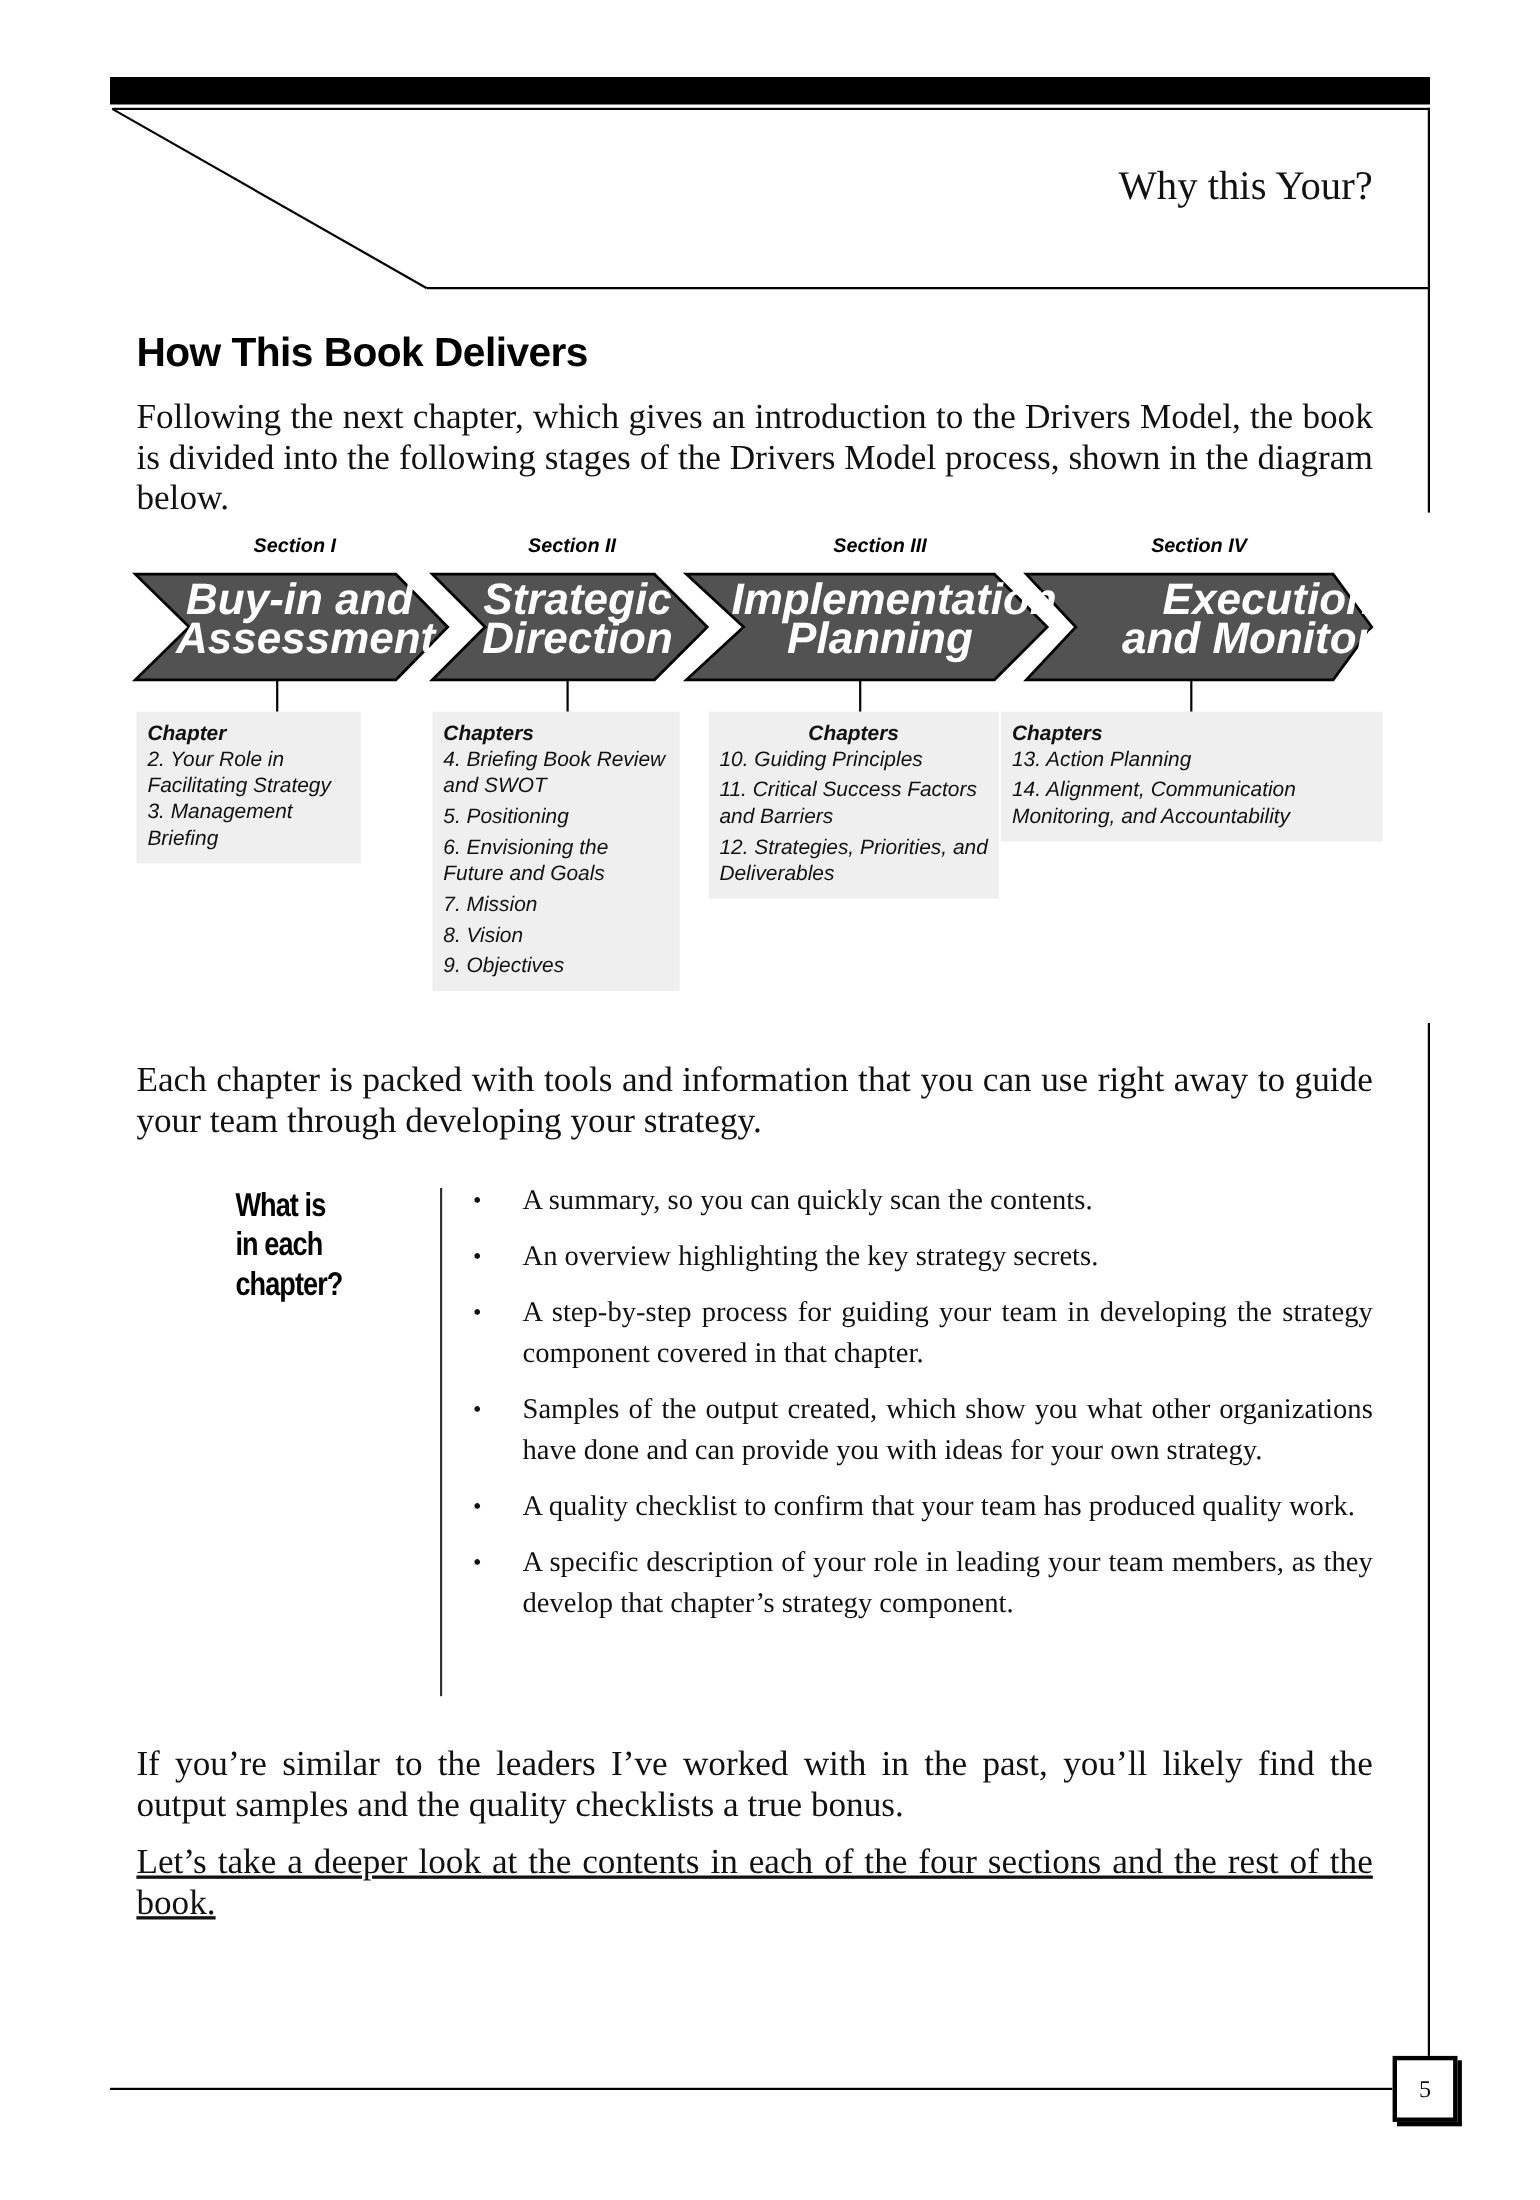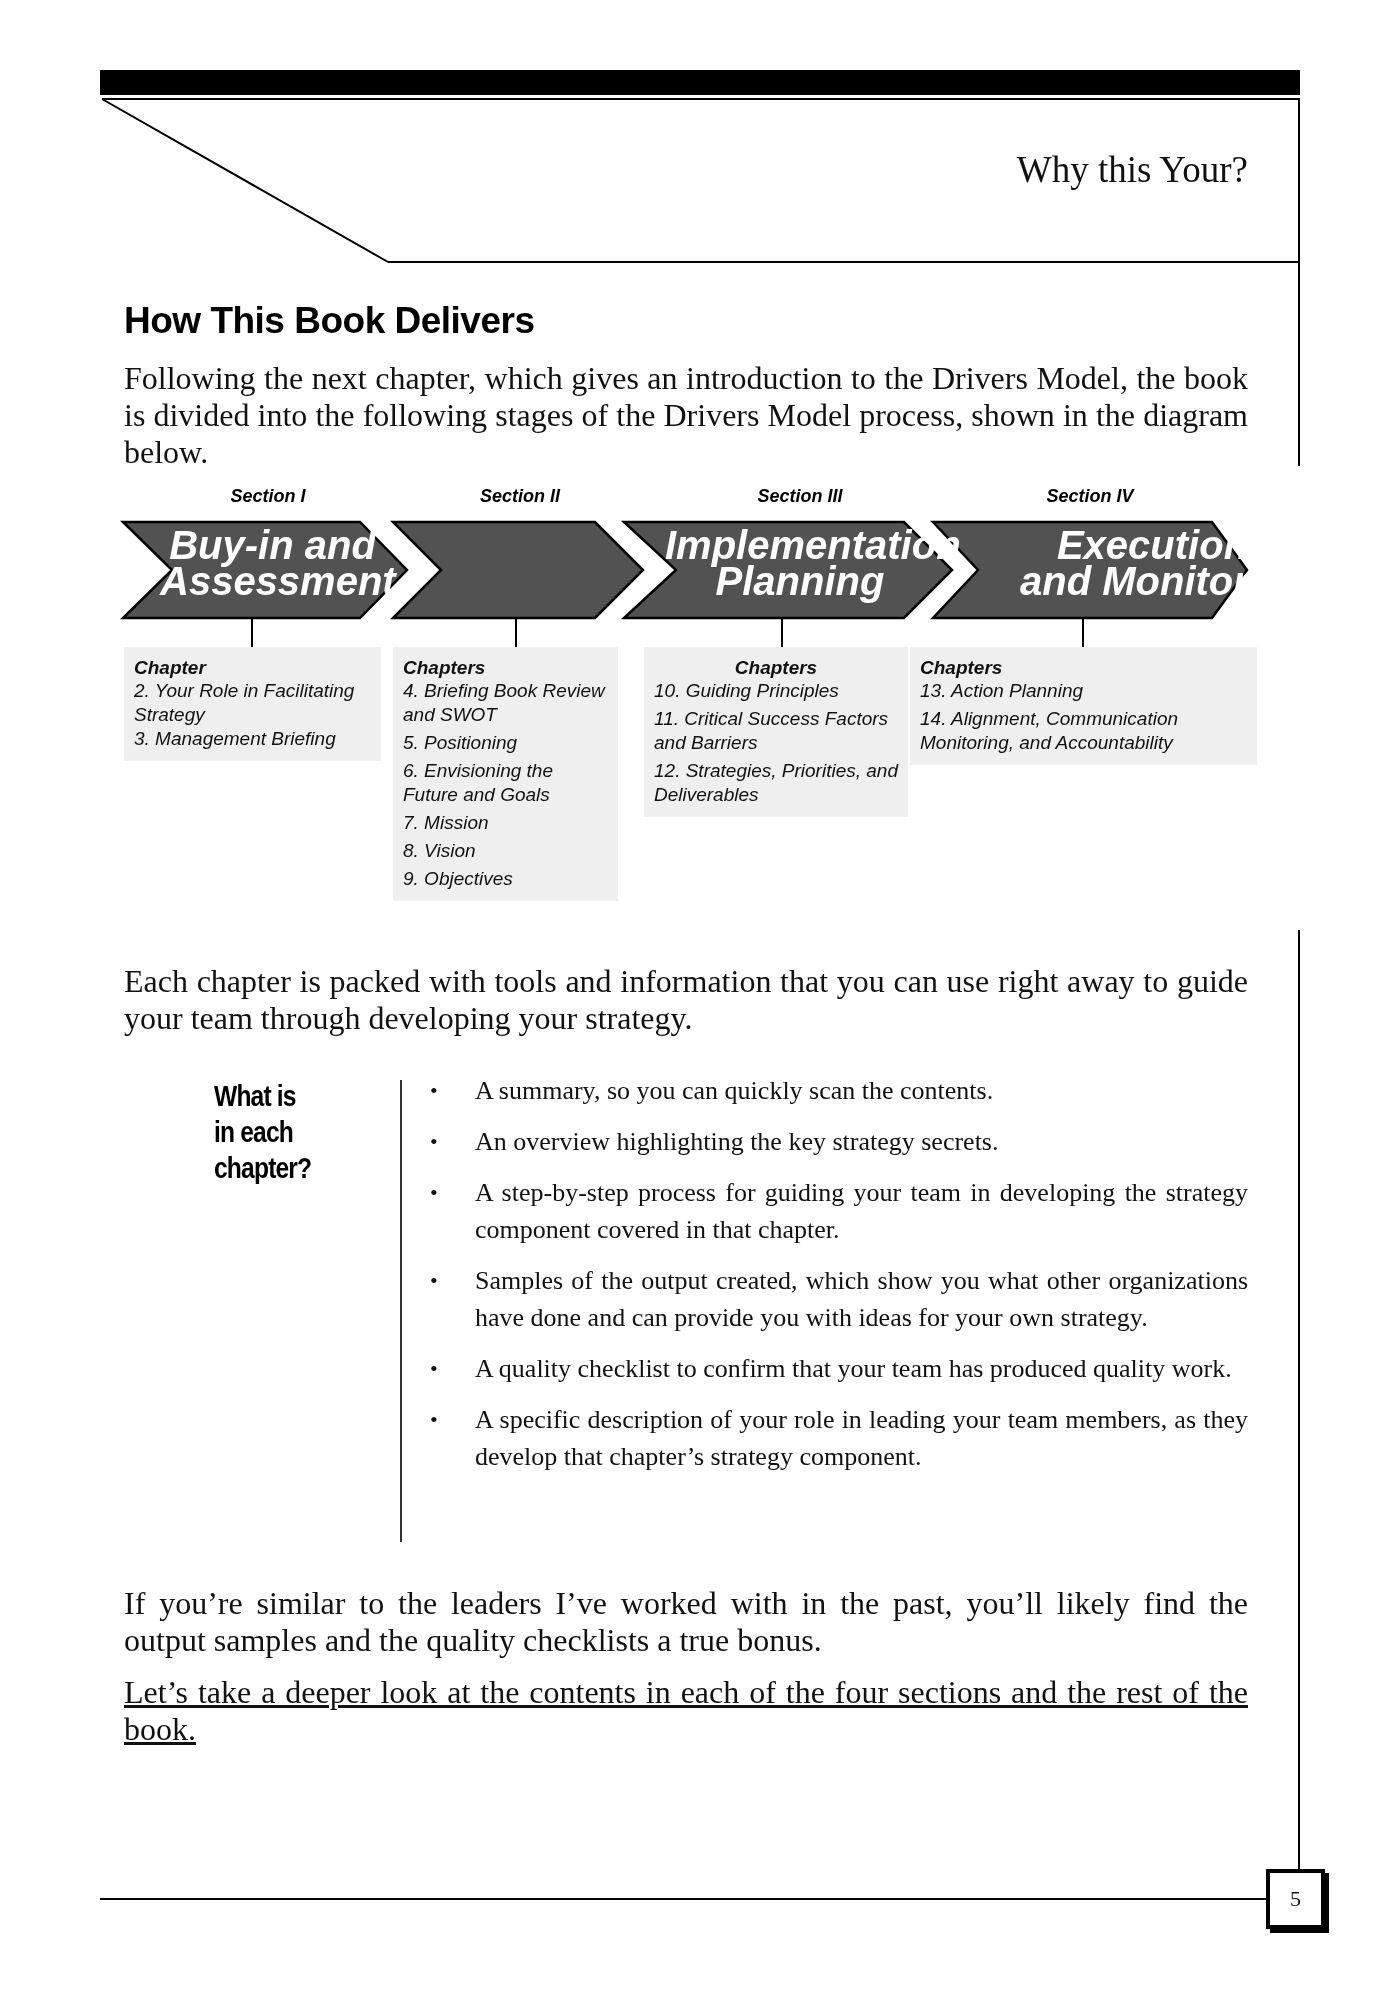--- a/index.html
+++ b/index.html
@@ -78,30 +78,34 @@
 
   <div class="section-label" style="left:193px; width:150px;">Section I</div>
   <div class="section-label" style="left:445px; width:150px;">Section II</div>
   <div class="section-label" style="left:725px; width:150px;">Section III</div>
   <div class="section-label" style="left:1015px; width:150px;">Section IV</div>
 
   <div class="chev-title" style="left:160px; width:225px;">
     <div>Buy-in and</div>
     <div>Assessment</div>
   </div>
+  <div class="chev-title" style="left:430px; width:190px;">
+    <div>Strategic</div>
+    <div>Direction</div>
+  </div>
   <div class="chev-title" style="left:665px; width:270px;">
     <div>Implementation</div>
     <div>Planning</div>
   </div>
   <div class="chev-title" style="left:1020px; width:265px;">
     <div>Execution</div>
     <div>and Monitoring</div>
   </div>
 
-  <div class="chbox" style="left:124px; width:257px;">
+  <div class="chbox" style="left:124px; width:204px;">
     <div class="hd">Chapter</div>
     <div style="line-height:24px;">
       <div>2. Your Role in Facilitating Strategy</div>
       <div>3. Management Briefing</div>
     </div>
   </div>
 
   <div class="chbox" style="left:393px; width:225px;">
     <div class="hd">Chapters</div>
     <div class="item">4. Briefing Book Review and SWOT</div>

